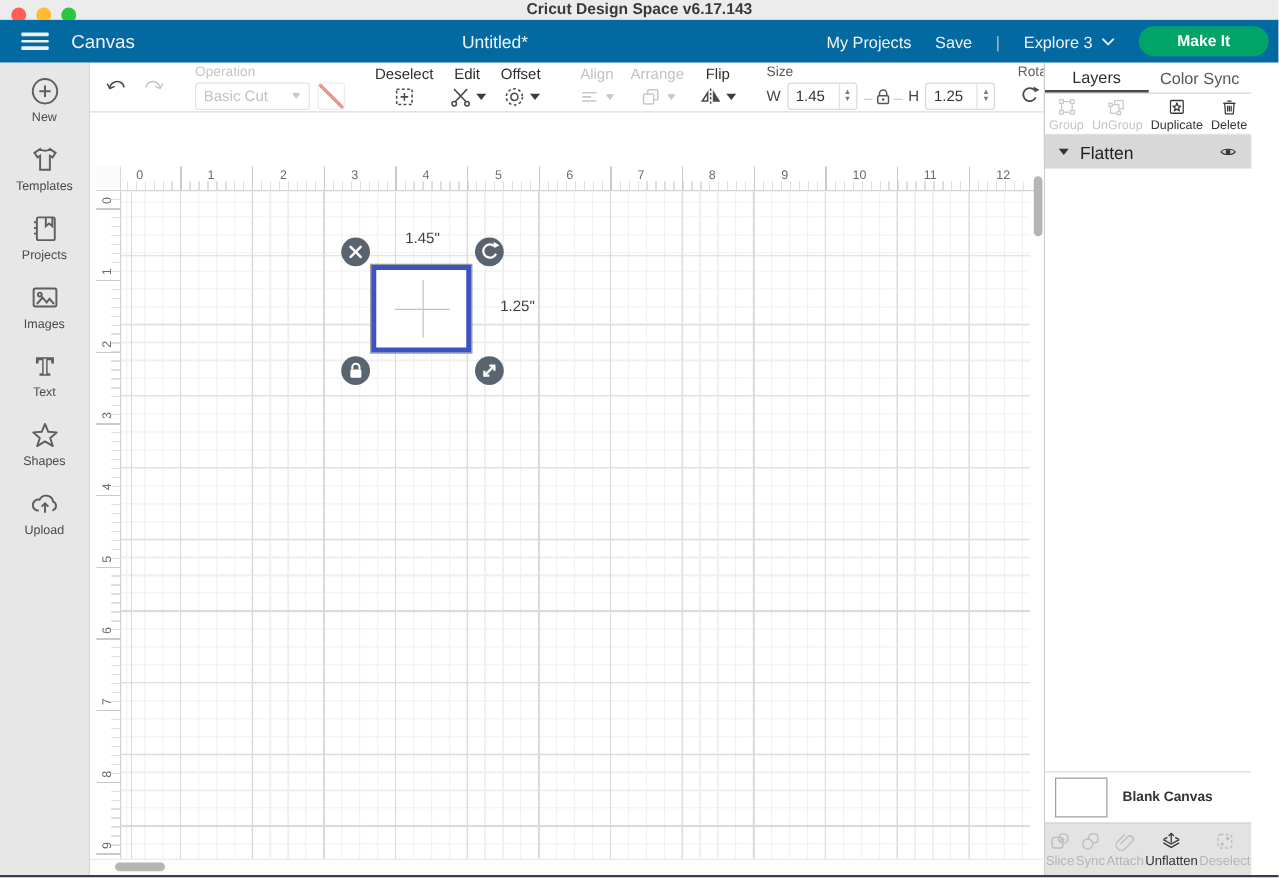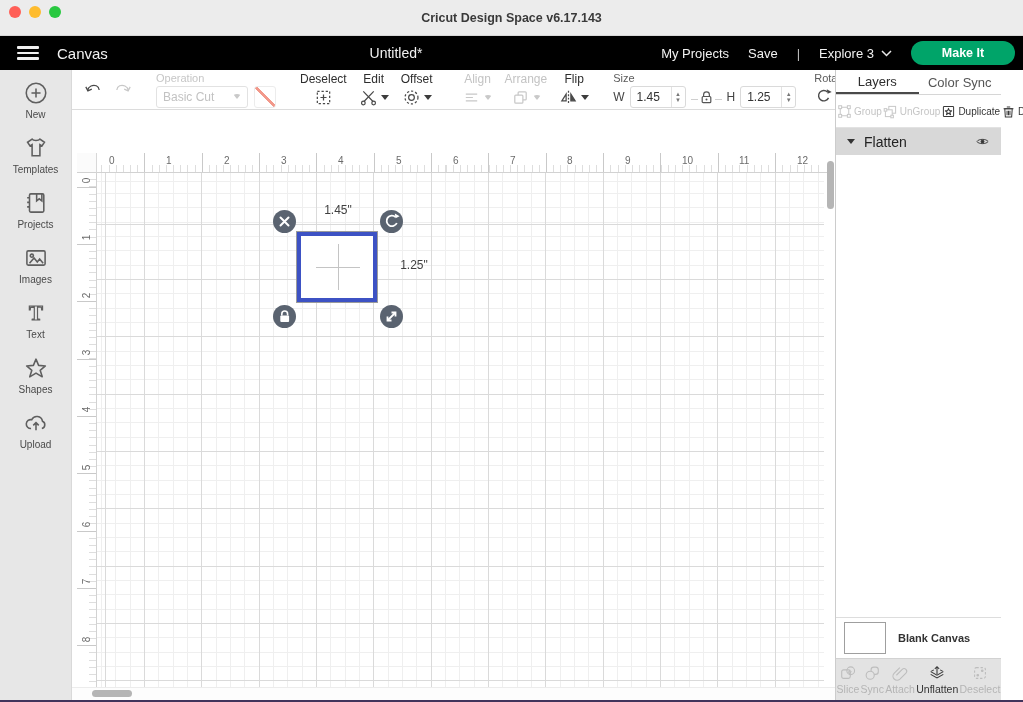--- a/index.html
+++ b/index.html
@@ -1,27 +1,27 @@
 <!DOCTYPE html>
 <html><head>
 <meta charset="utf-8">
 <style>
   * { margin:0; padding:0; box-sizing:border-box; }
   html,body { width:1023px; height:702px; font-family:"Liberation Sans",sans-serif; background:#fff; }
   .window { width:1023px; height:702px; display:flex; flex-direction:column; overflow:hidden; border-bottom:2px solid #41345c; }
 
   
-  .titlebar { height:36px; background:#ececec; position:relative; display:flex; align-items:center; justify-content:center; border-bottom:1px solid #d8d8d8; flex:none; }
+  .titlebar { height:16px; background:#ececec; position:relative; display:flex; align-items:flex-start; justify-content:center; border-bottom:1px solid #d8d8d8; flex:none; }
   .lights { position:absolute; left:9px; top:6px; display:flex; gap:8px; }
   .light { width:12px; height:12px; border-radius:50%; }
   .light.red { background:#ff5f57; } .light.yellow { background:#febc2e; } .light.green { background:#28c840; }
   .tb-title { font-size:12.5px; font-weight:bold; color:#3a3a3a; }
 
   
-  .header { height:34px; background:#000000; display:flex; align-items:center; position:relative; flex:none; color:#f2f2f2; }
+  .header { height:34px; background:#0369a1; display:flex; align-items:center; position:relative; flex:none; color:#f2f2f2; }
   .hamburger { width:22px; margin-left:17px; display:flex; flex-direction:column; gap:3px; cursor:pointer; }
   .hamburger span { height:2.5px; background:#efefef; border-radius:1px; }
   .canvas-label { margin-left:18px; font-size:15px; }
   .doc-title { position:absolute; left:396px; transform:translateX(-50%); font-size:14px; }
   .header-right { margin-left:auto; display:flex; align-items:center; gap:19px; padding-right:8px; font-size:13px; }
   .header-sep { color:#bdbdbd; }
   .machine { display:flex; align-items:center; gap:7px; }
   .makeit { background:#00a469; color:#fff; font-size:12.5px; font-weight:bold; border:none; border-radius:12px; height:24px; width:104px; cursor:pointer; }
 
   
@@ -107,21 +107,21 @@
   .hscroll { position:absolute; left:0; right:0; bottom:0; height:13px; background:#fdfdfd; border-top:1px solid #ececec; }
   .hthumb { position:absolute; left:20px; bottom:3px; width:40px; height:7px; border-radius:4px; background:#b5b5b5; cursor:grab; }
   .vthumb { position:absolute; left:755px; top:8px; width:7px; height:48px; border-radius:4px; background:#b5b5b5; cursor:grab; }
 
   
   .rpanel { width:166px; border-left:1px solid #cccccc; background:#fff; display:flex; flex-direction:column; flex:none; }
   .tabs { display:flex; height:25px; border-bottom:1px solid #d6d6d6; flex:none; }
   .tab { flex:1; display:flex; align-items:center; justify-content:center; font-size:13px; color:#555; cursor:pointer; }
   .tab.active { color:#2e2e2e; border-bottom:2px solid #4a4a4a; }
   .layer-actions { height:33px; display:flex; align-items:center; justify-content:space-around; border-bottom:1px solid #e2e2e2; flex:none; }
-  .laction { display:flex; flex-direction:row; align-items:center; gap:1px; font-size:10px; cursor:pointer; }
+  .laction { display:flex; flex-direction:column; align-items:center; gap:1px; font-size:10px; cursor:pointer; }
   .laction svg { width:17px; height:17px; fill:none; stroke-width:1.2; }
   .laction.on { color:#353535; } .laction.on svg { stroke:#3a3a3a; }
   .laction.off { color:#c5c5c5; } .laction.off svg { stroke:#c9c9c9; }
   .flatten-row { height:27px; background:#d8d8d8; display:flex; align-items:center; gap:9px; padding:4px 11px; font-size:14px; color:#222; flex:none; cursor:pointer; }
   .disc { width:0; height:0; border-left:4.5px solid transparent; border-right:4.5px solid transparent; border-top:5.5px solid #333; }
   .eye { margin-left:auto; display:flex; cursor:pointer; }
   .eye svg { width:15px; height:15px; stroke:#333; fill:none; stroke-width:1.2; }
   .layer-row { height:28px; background:#d8d8d8; display:flex; align-items:center; gap:10px; padding-left:22px; font-size:12.5px; color:#222; flex:none; cursor:pointer; }
   .layer-swatch { width:23px; height:21px; background:#fff; border:2px solid #5262c9; border-radius:1px; }
   .rp-space { flex:1; background:#fff; }

